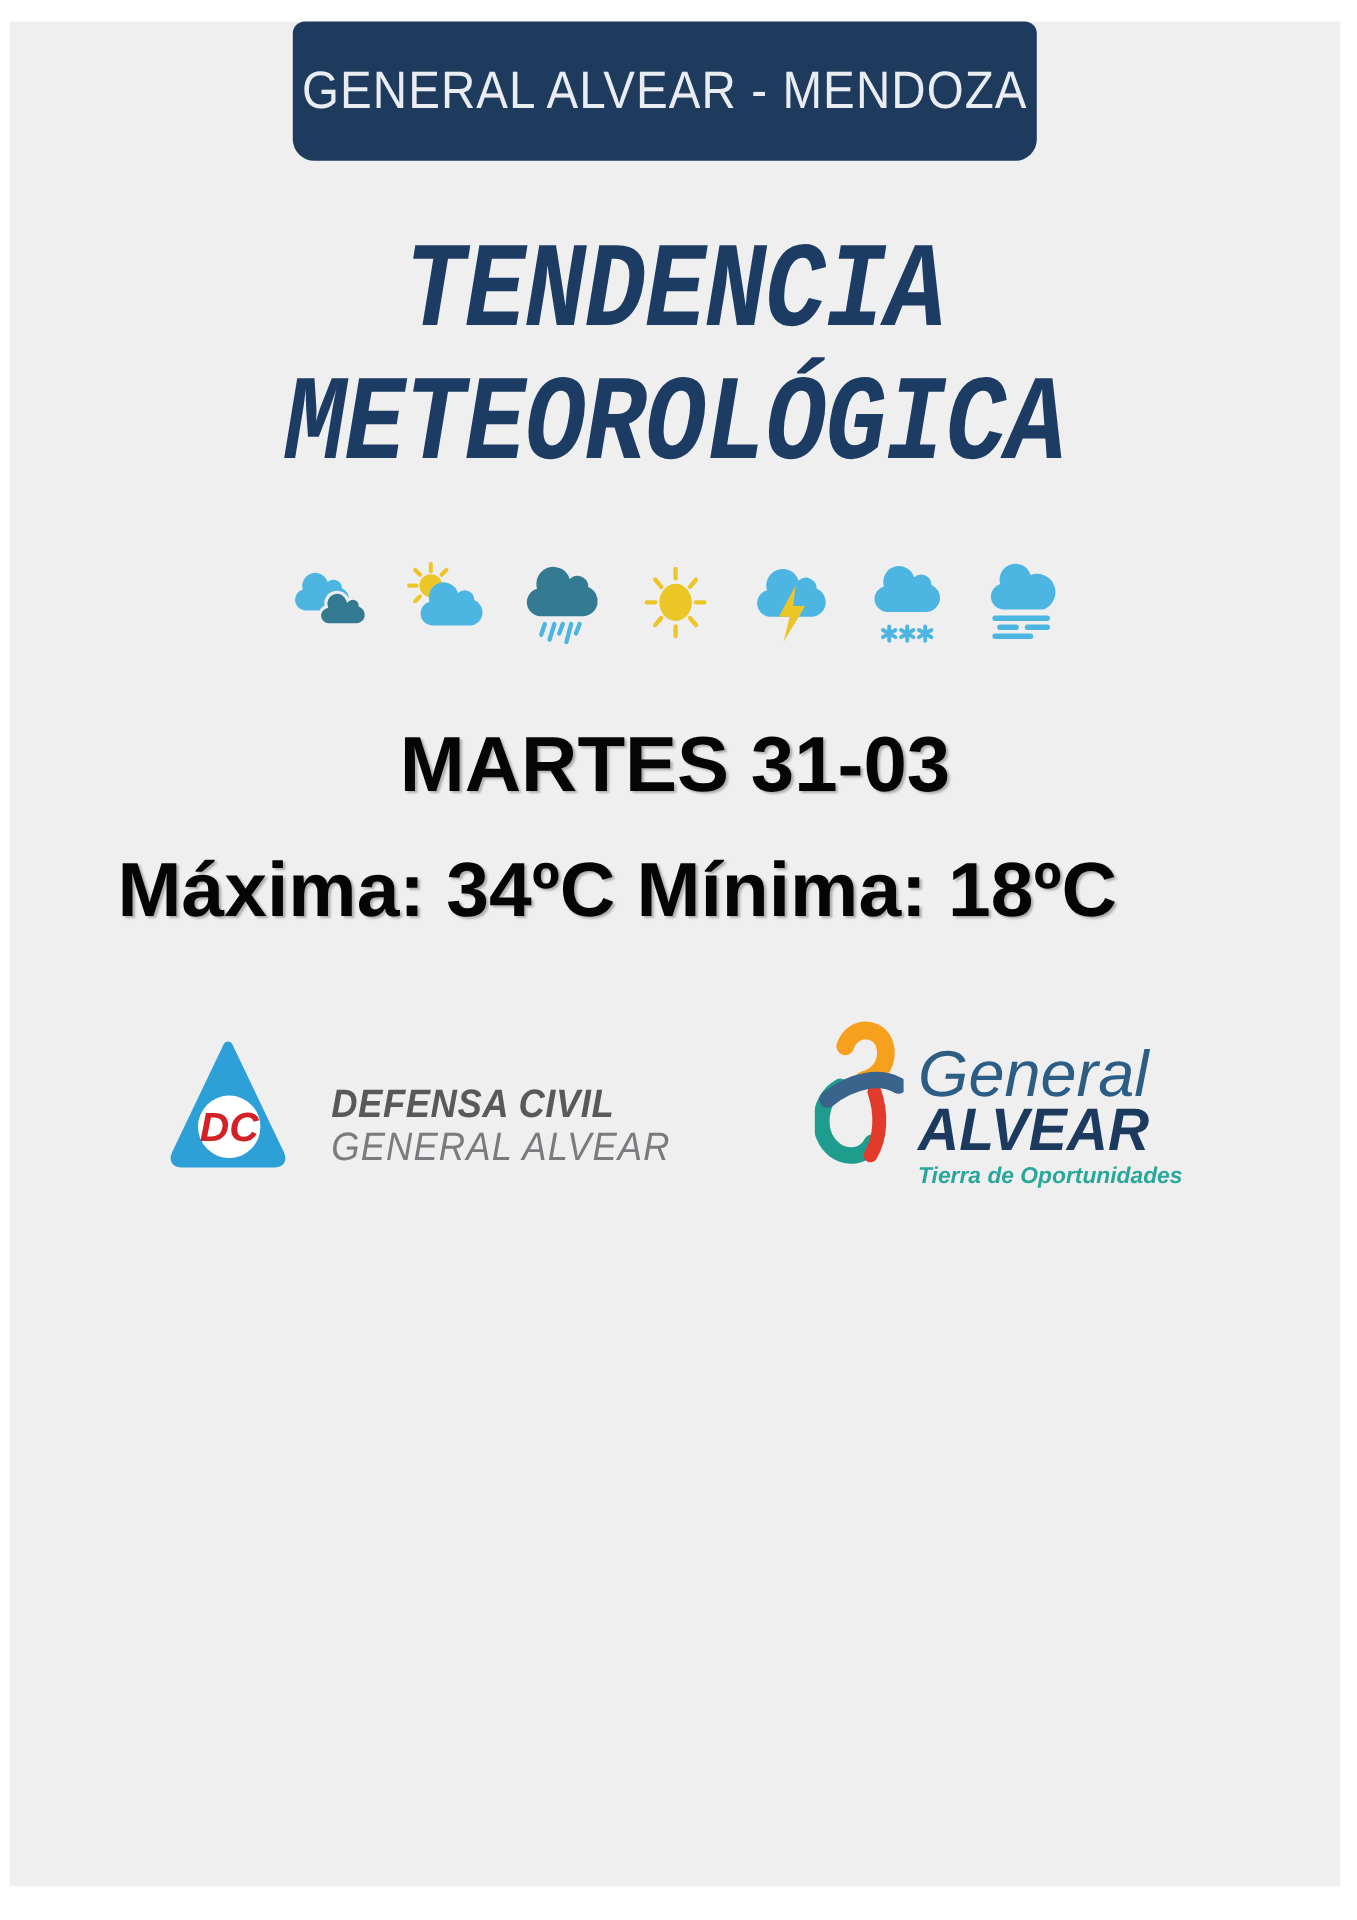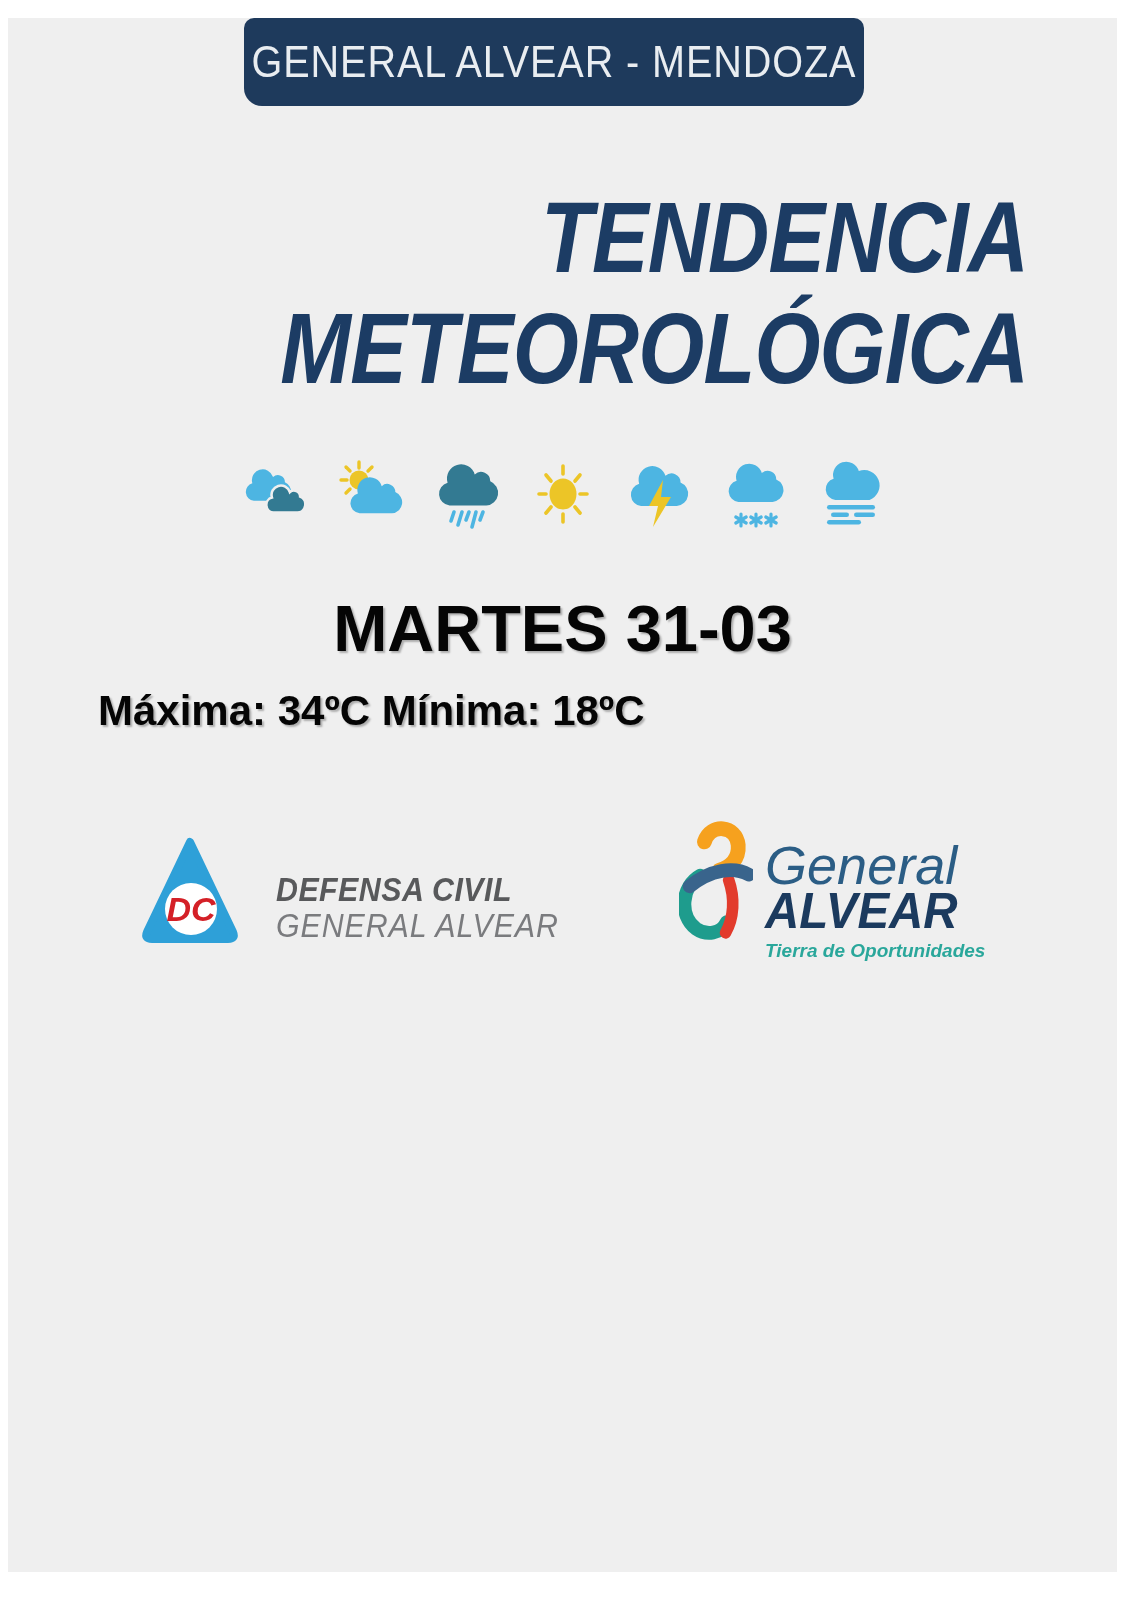--- a/index.html
+++ b/index.html
@@ -10,41 +10,42 @@
     position:relative;
     overflow:hidden;
   }
   .poster{
     position:absolute;left:8px;top:18px;
     width:1109px;height:1554px;
     background:var(--poster-bg,#efefef);
   }
   
   .banner{
-    width:620px;height:88px;
+    width:620px;height:116px;
     margin-left:236px;
     background:var(--navy,#1e3a5c);
     border-radius:10px 10px 18px 18px;
     display:flex;align-items:center;justify-content:center;
   }
   .banner-text{
     color:#e9edf1;
     font-size:44px;
     letter-spacing:1px;
     transform:scaleX(0.9);
     white-space:nowrap;
   }
   
   .title{
-    margin-top:76px;
-    text-align:right;
+    margin-top:56px;
+    text-align:center;
     color:var(--title-navy,#1c3c64);
     font-weight:bold;font-style:italic;
     font-size:101px;line-height:111px;
     letter-spacing:-1px;
+    font-family:Liberation Mono, monospace;
   }
   .title .tline{display:block;transform:scaleX(0.84);white-space:nowrap;}
   
   .icons-row{
     margin-top:52px;
     display:flex;justify-content:center;align-items:flex-start;
     gap:28px;
     height:76px;
   }
   .wicon{width:68px;height:76px;}
@@ -66,23 +67,23 @@
     text-shadow:2px 2px 2px rgba(0,0,0,0.28);
   }
   .fline{
     height:94px;line-height:94px;
     overflow:hidden;
     text-align:justify;
     white-space:normal;
   }
   .fline.just::after{content:"";display:inline-block;width:100%;height:0;}
   .temps{
-    margin-top:6px;
+    margin-top:28px;
     padding:0 86px 0 90px;
-    font-size:42px;font-weight:bold;
+    font-size:64px;font-weight:bold;
     color:#050505;
     text-shadow:2px 2px 2px rgba(0,0,0,0.28);
     line-height:86px;
     white-space:nowrap;
   }
   
   .footer{
     margin-top:62px;
     display:flex;justify-content:center;align-items:center;
     gap:96px;

